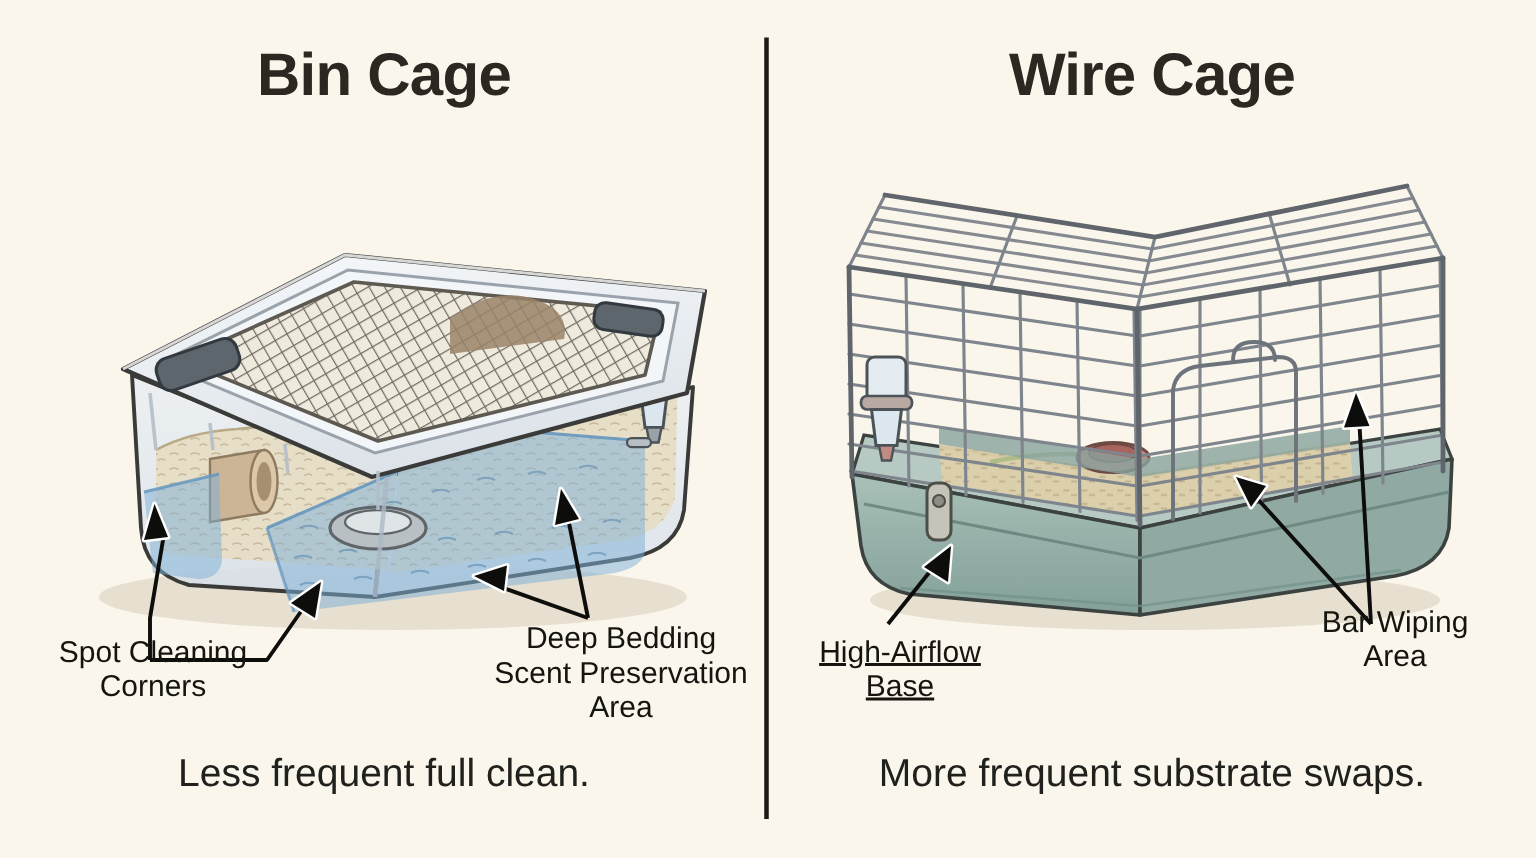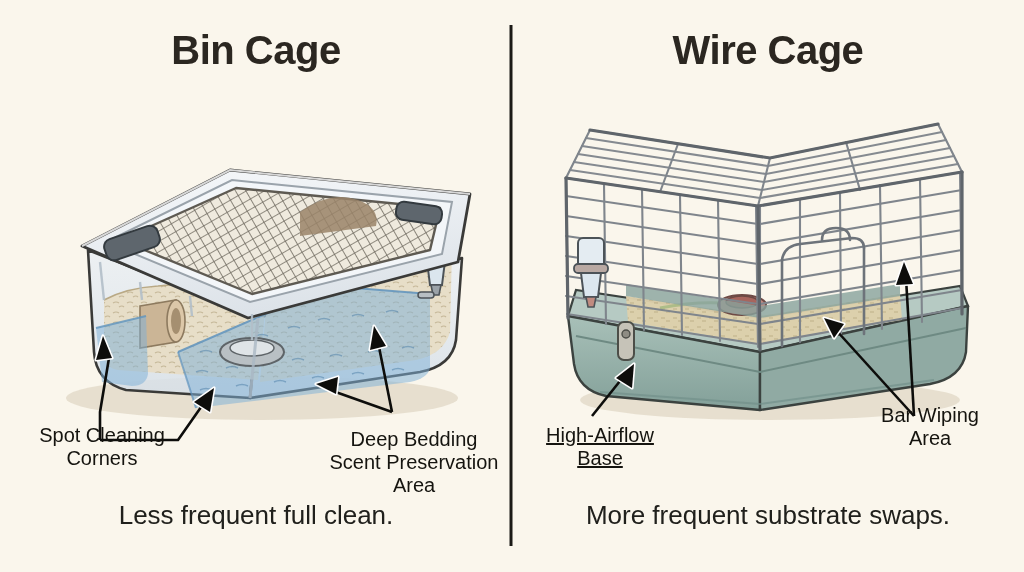--- a/index.html
+++ b/index.html
@@ -31,21 +31,21 @@
   }
   #caption-left{left:0;top:500px;width:512px;}
   #caption-right{left:512px;top:500px;width:512px;}
 
   .callout{
     position:absolute;
     font-size:20px;line-height:23px;font-weight:400;
     text-align:center;color:#15140f;
   }
   #callout-spot{left:8px;top:424px;width:188px;}
-  #callout-deep{left:316px;top:415px;width:196px;margin-top:13px;}
+  #callout-deep{left:316px;top:415px;width:196px;}
   #callout-airflow{left:512px;top:424px;width:176px;text-decoration:underline;}
   #callout-bar{left:848px;top:404px;width:164px;}
 </style>
 </head>
 <body style="background: rgb(250, 246, 236); color: rgb(29, 27, 23);">
 
 <div id="stage">
 
   <svg class="svg-layer" viewBox="0 0 1024 572">
     <defs>

